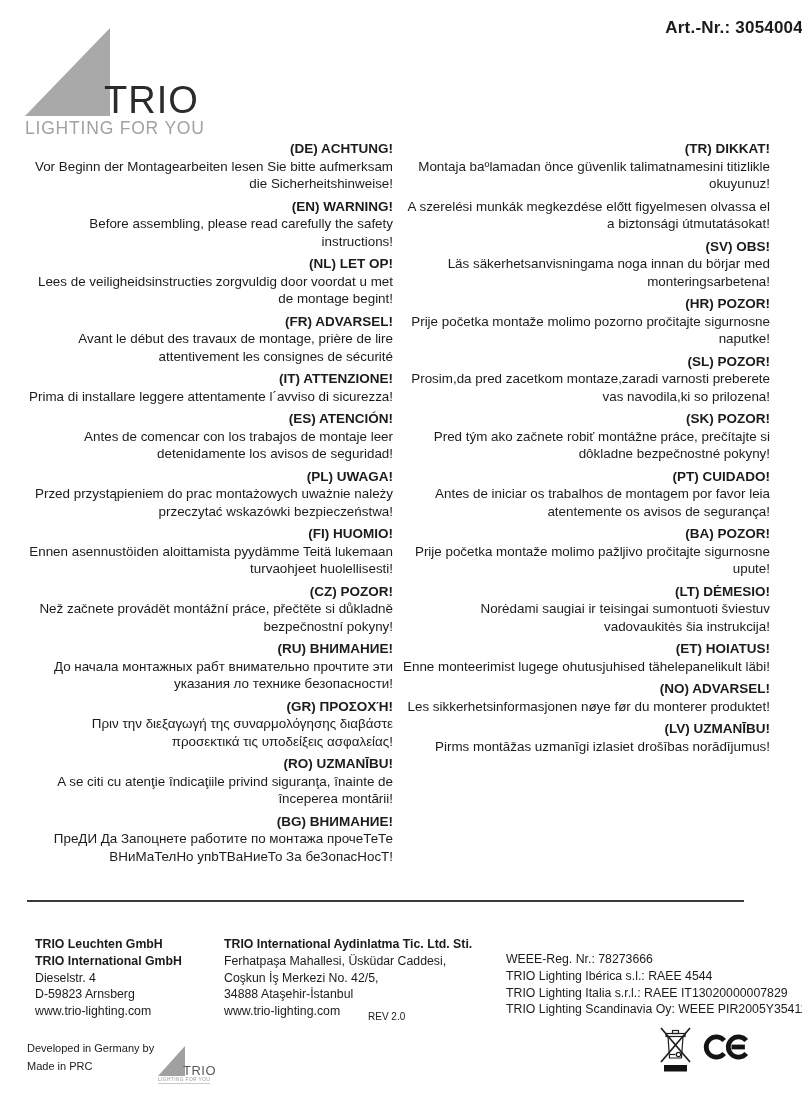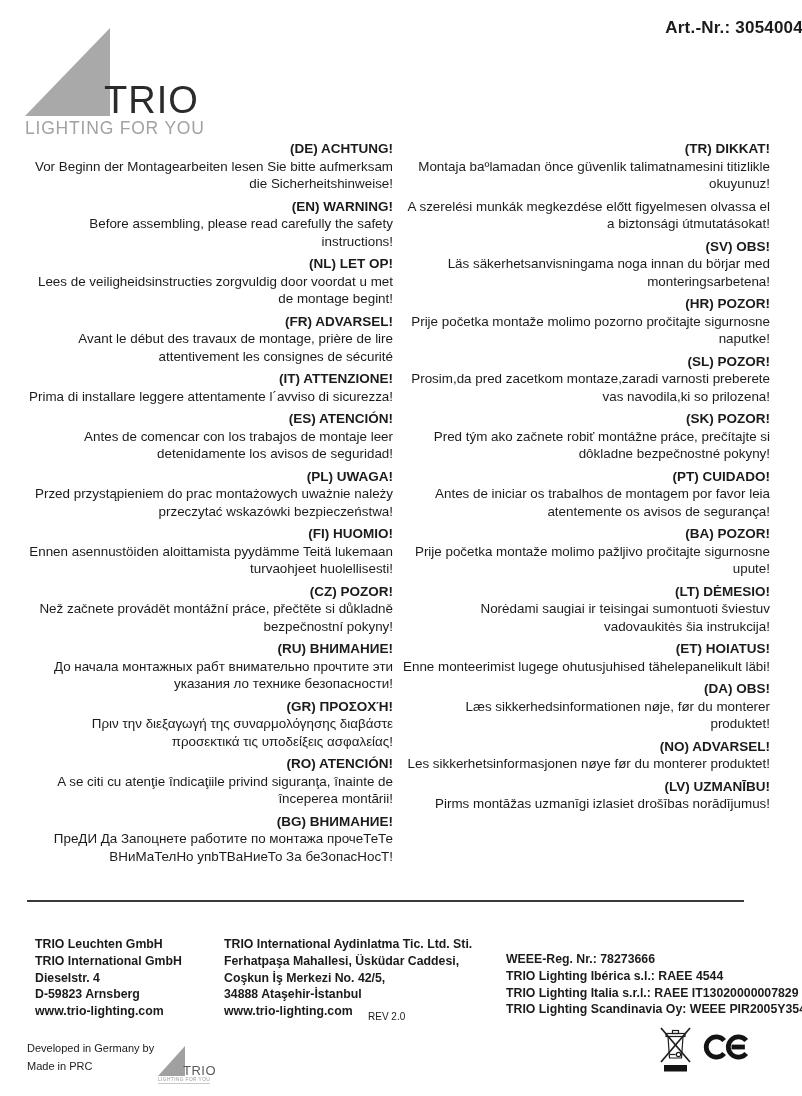--- a/index.html
+++ b/index.html
@@ -20,21 +20,21 @@
   .warn{margin:0 10px 5px 0;text-align:right;}
   .wh{margin:0;font-size:13.5px;font-weight:bold;line-height:17.5px;}
   .wb{margin:0;font-size:13.4px;line-height:17.5px;}
   
   .divider{position:absolute;left:27px;top:900px;width:717px;border-top:2px solid #3a3a3a;}
   
   .footer{position:absolute;left:35px;top:936px;display:flex;font-size:12.3px;line-height:16.8px;gap:28px;}
   .fcol1{width:161px;}
   .fcol2{width:254px;}
   .fcol3{margin-top:15px;white-space:nowrap;}
-  .fl{white-space:nowrap;font-weight:bold;}
+  .fl{white-space:nowrap;}
   .bold .fl{font-weight:bold;}
   
   .made{position:absolute;left:27px;top:1040px;font-size:11px;line-height:17.5px;}
   .minilogo{position:absolute;left:158px;top:1046px;width:70px;}
   .minilogo-row{display:flex;align-items:flex-end;}
   .mini-word{font-size:13px;font-weight:300;color:#5a5a5a;letter-spacing:0.5px;line-height:0.8;margin-left:-2px;}
   .mini-tag{font-size:4.8px;font-weight:300;color:#9a9a9a;letter-spacing:0.4px;white-space:nowrap;margin-top:1px;border-bottom:1px solid #c9c9c9;padding-bottom:1px;width:52px;}
   .rev{position:absolute;left:368px;top:1011px;font-size:10px;}
   .weee-icon{position:absolute;left:659px;top:1024px;}
   .ce-icon{position:absolute;left:703px;top:1033px;}
@@ -108,21 +108,21 @@
           <h3 class="wh">(RU) ВНИМАНИЕ!</h3>
           <p class="wb">До начала монтажных рабт внимательно прочтите эти указания ло технике безопасности!</p>
         </section>
 
         <section class="warn">
           <h3 class="wh">(GR) ΠΡΟΣΟΧΉ!</h3>
           <p class="wb">Πριν την διεξαγωγή της συναρμολόγησης διαβάστε προσεκτικά τις υποδείξεις ασφαλείας!</p>
         </section>
 
         <section class="warn">
-          <h3 class="wh">(RO) ATENCIÓN!</h3>
+          <h3 class="wh">(RO) UZMANĪBU!</h3>
           <p class="wb">A se citi cu atenţie îndicaţiile privind siguranţa, înainte de începerea montării!</p>
         </section>
 
         <section class="warn">
           <h3 class="wh">(BG) ВНИМАНИЕ!</h3>
           <p class="wb">ПреДИ Да Запоцнете работите по монтажа прочеТеТе ВНиМаТелНо упbТВаНиеТо За беЗопасНосТ!</p>
         </section>
       </div>
     <div class="wcol">
 
@@ -168,24 +168,20 @@
         <section class="warn">
           <h3 class="wh">(LT) DĖMESIO!</h3>
           <p class="wb">Norėdami saugiai ir teisingai sumontuoti šviestuv vadovaukitės šia instrukcija!</p>
         </section>
 
         <section class="warn">
           <h3 class="wh">(ET) HOIATUS!</h3>
           <p class="wb">Enne monteerimist lugege ohutusjuhised tähelepanelikult läbi!</p>
         </section>
 
-        <section class="warn">
-          <h3 class="wh">(DA) OBS!</h3>
-          <p class="wb">Læs sikkerhedsinformationen nøje, før du monterer produktet!</p>
-        </section>
 
         <section class="warn">
           <h3 class="wh">(NO) ADVARSEL!</h3>
           <p class="wb">Les sikkerhetsinformasjonen nøye før du monterer produktet!</p>
         </section>
 
         <section class="warn">
           <h3 class="wh">(LV) UZMANĪBU!</h3>
           <p class="wb">Pirms montāžas uzmanīgi izlasiet drošības norādījumus!</p>
         </section>

